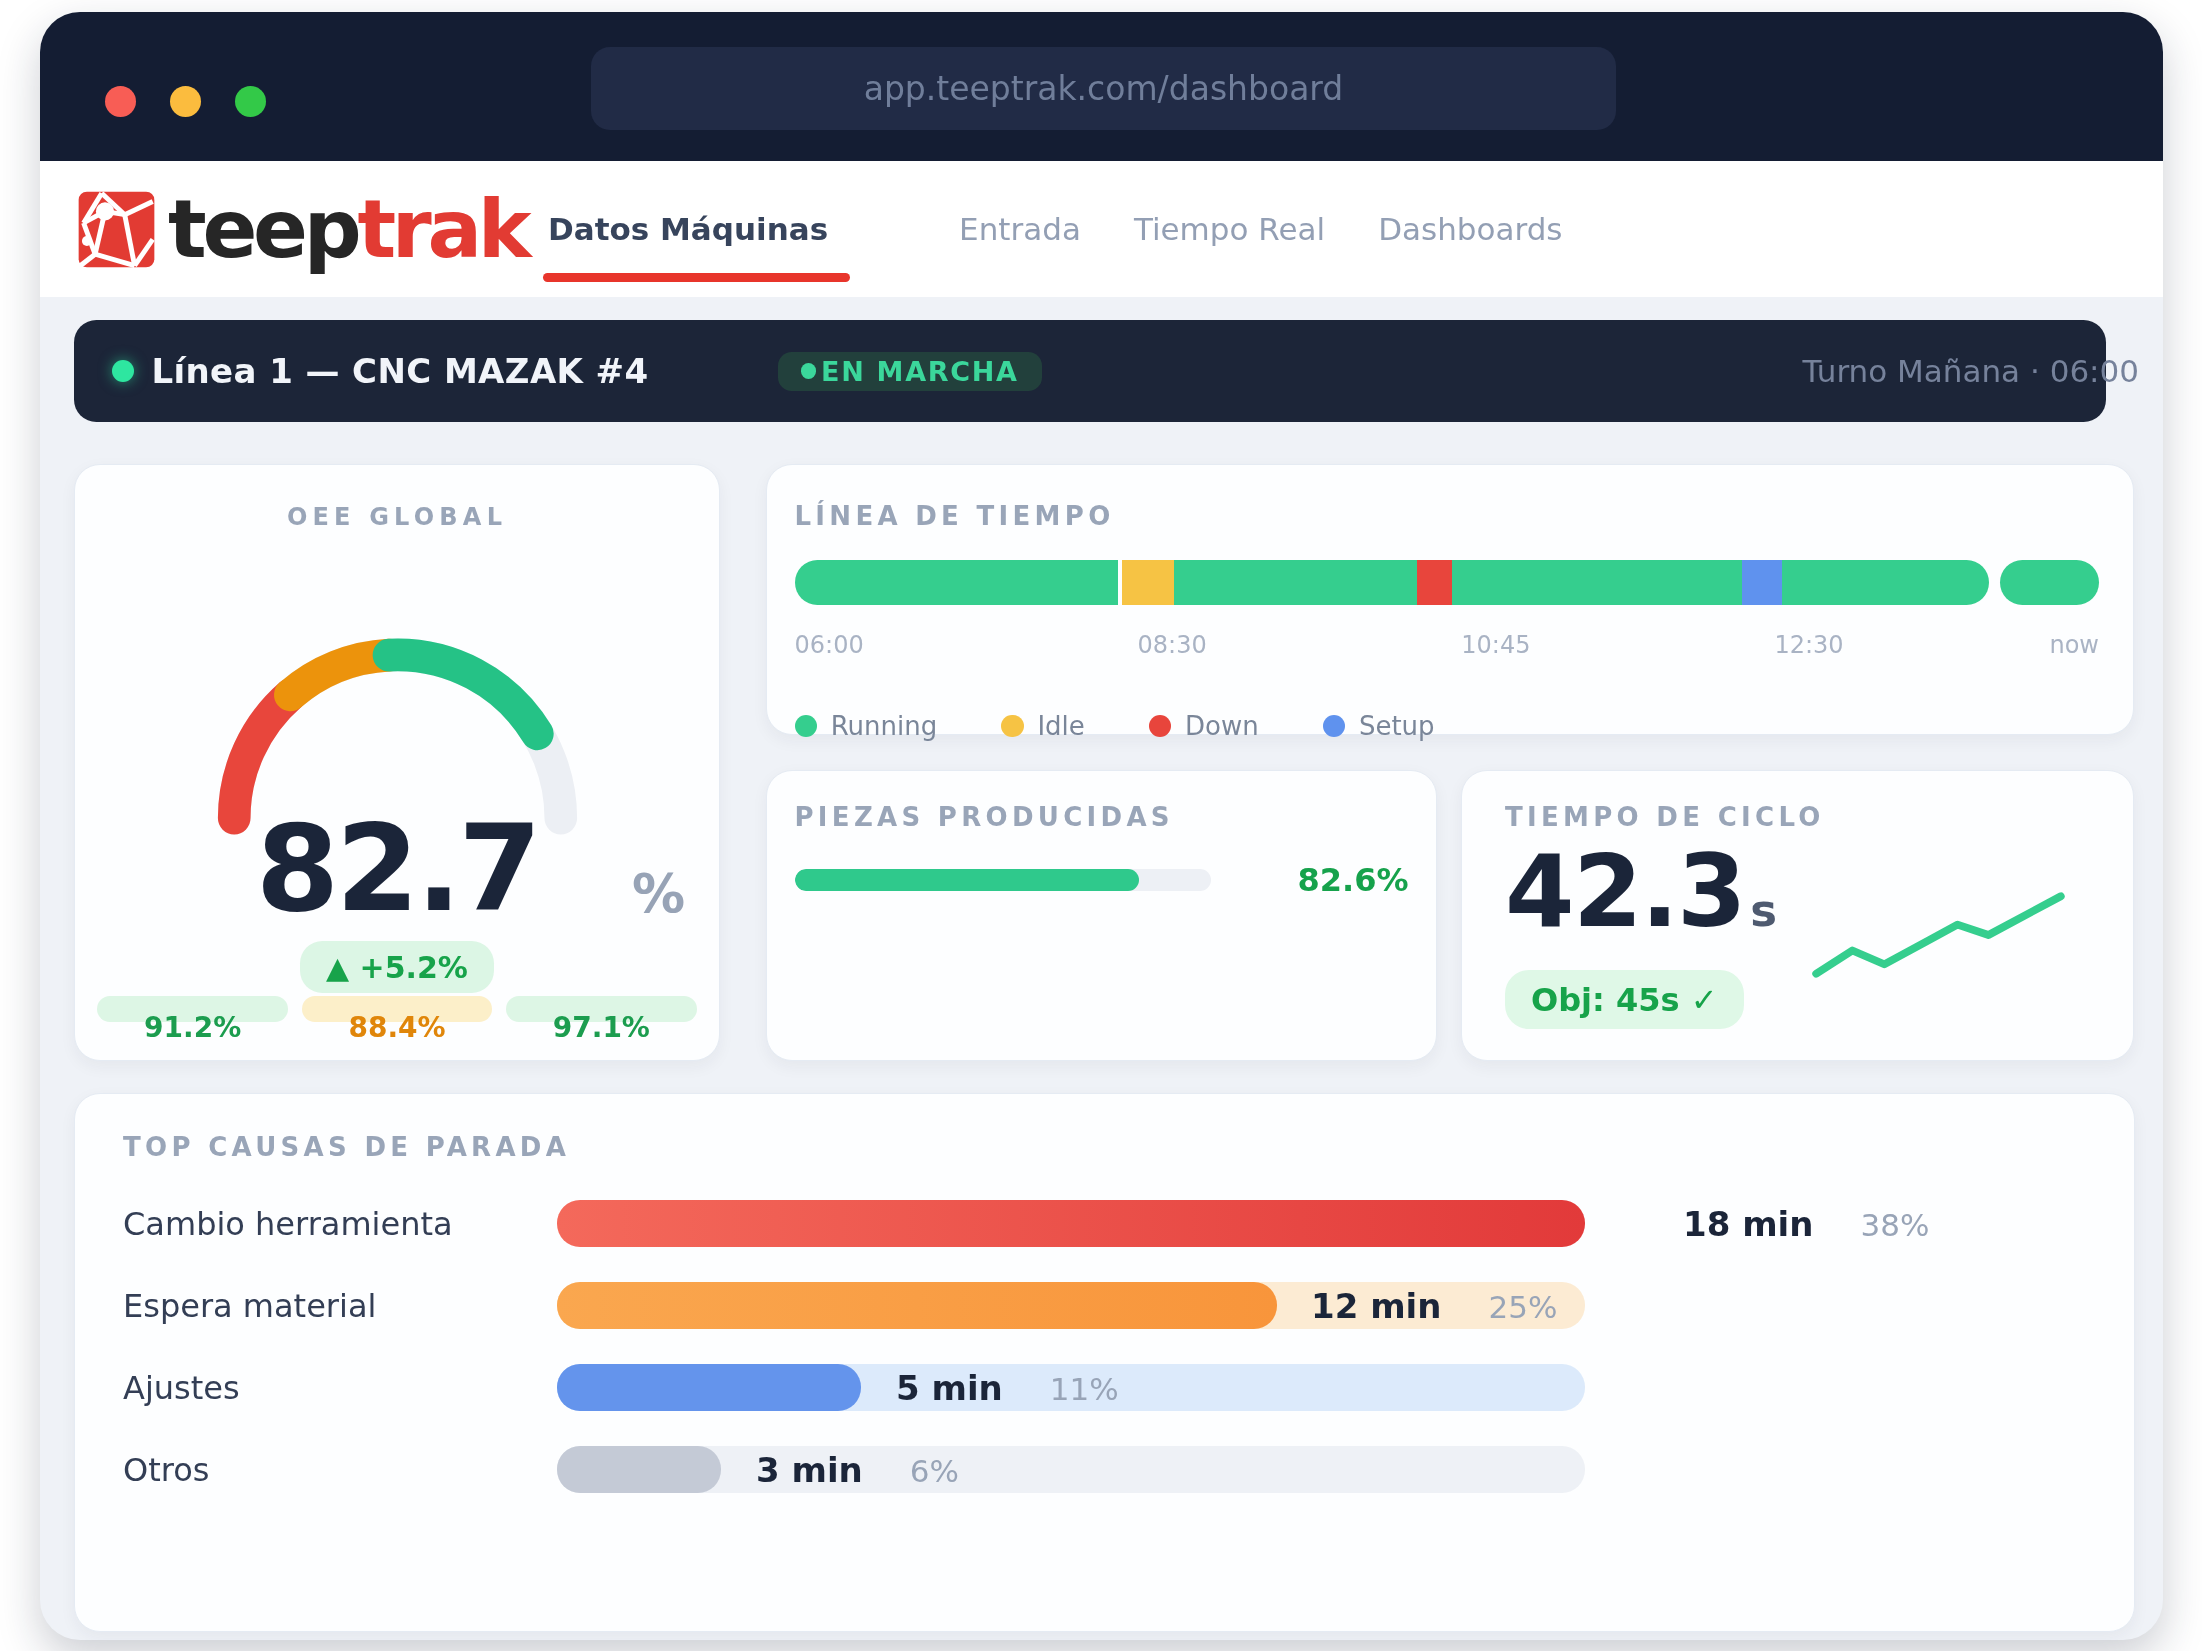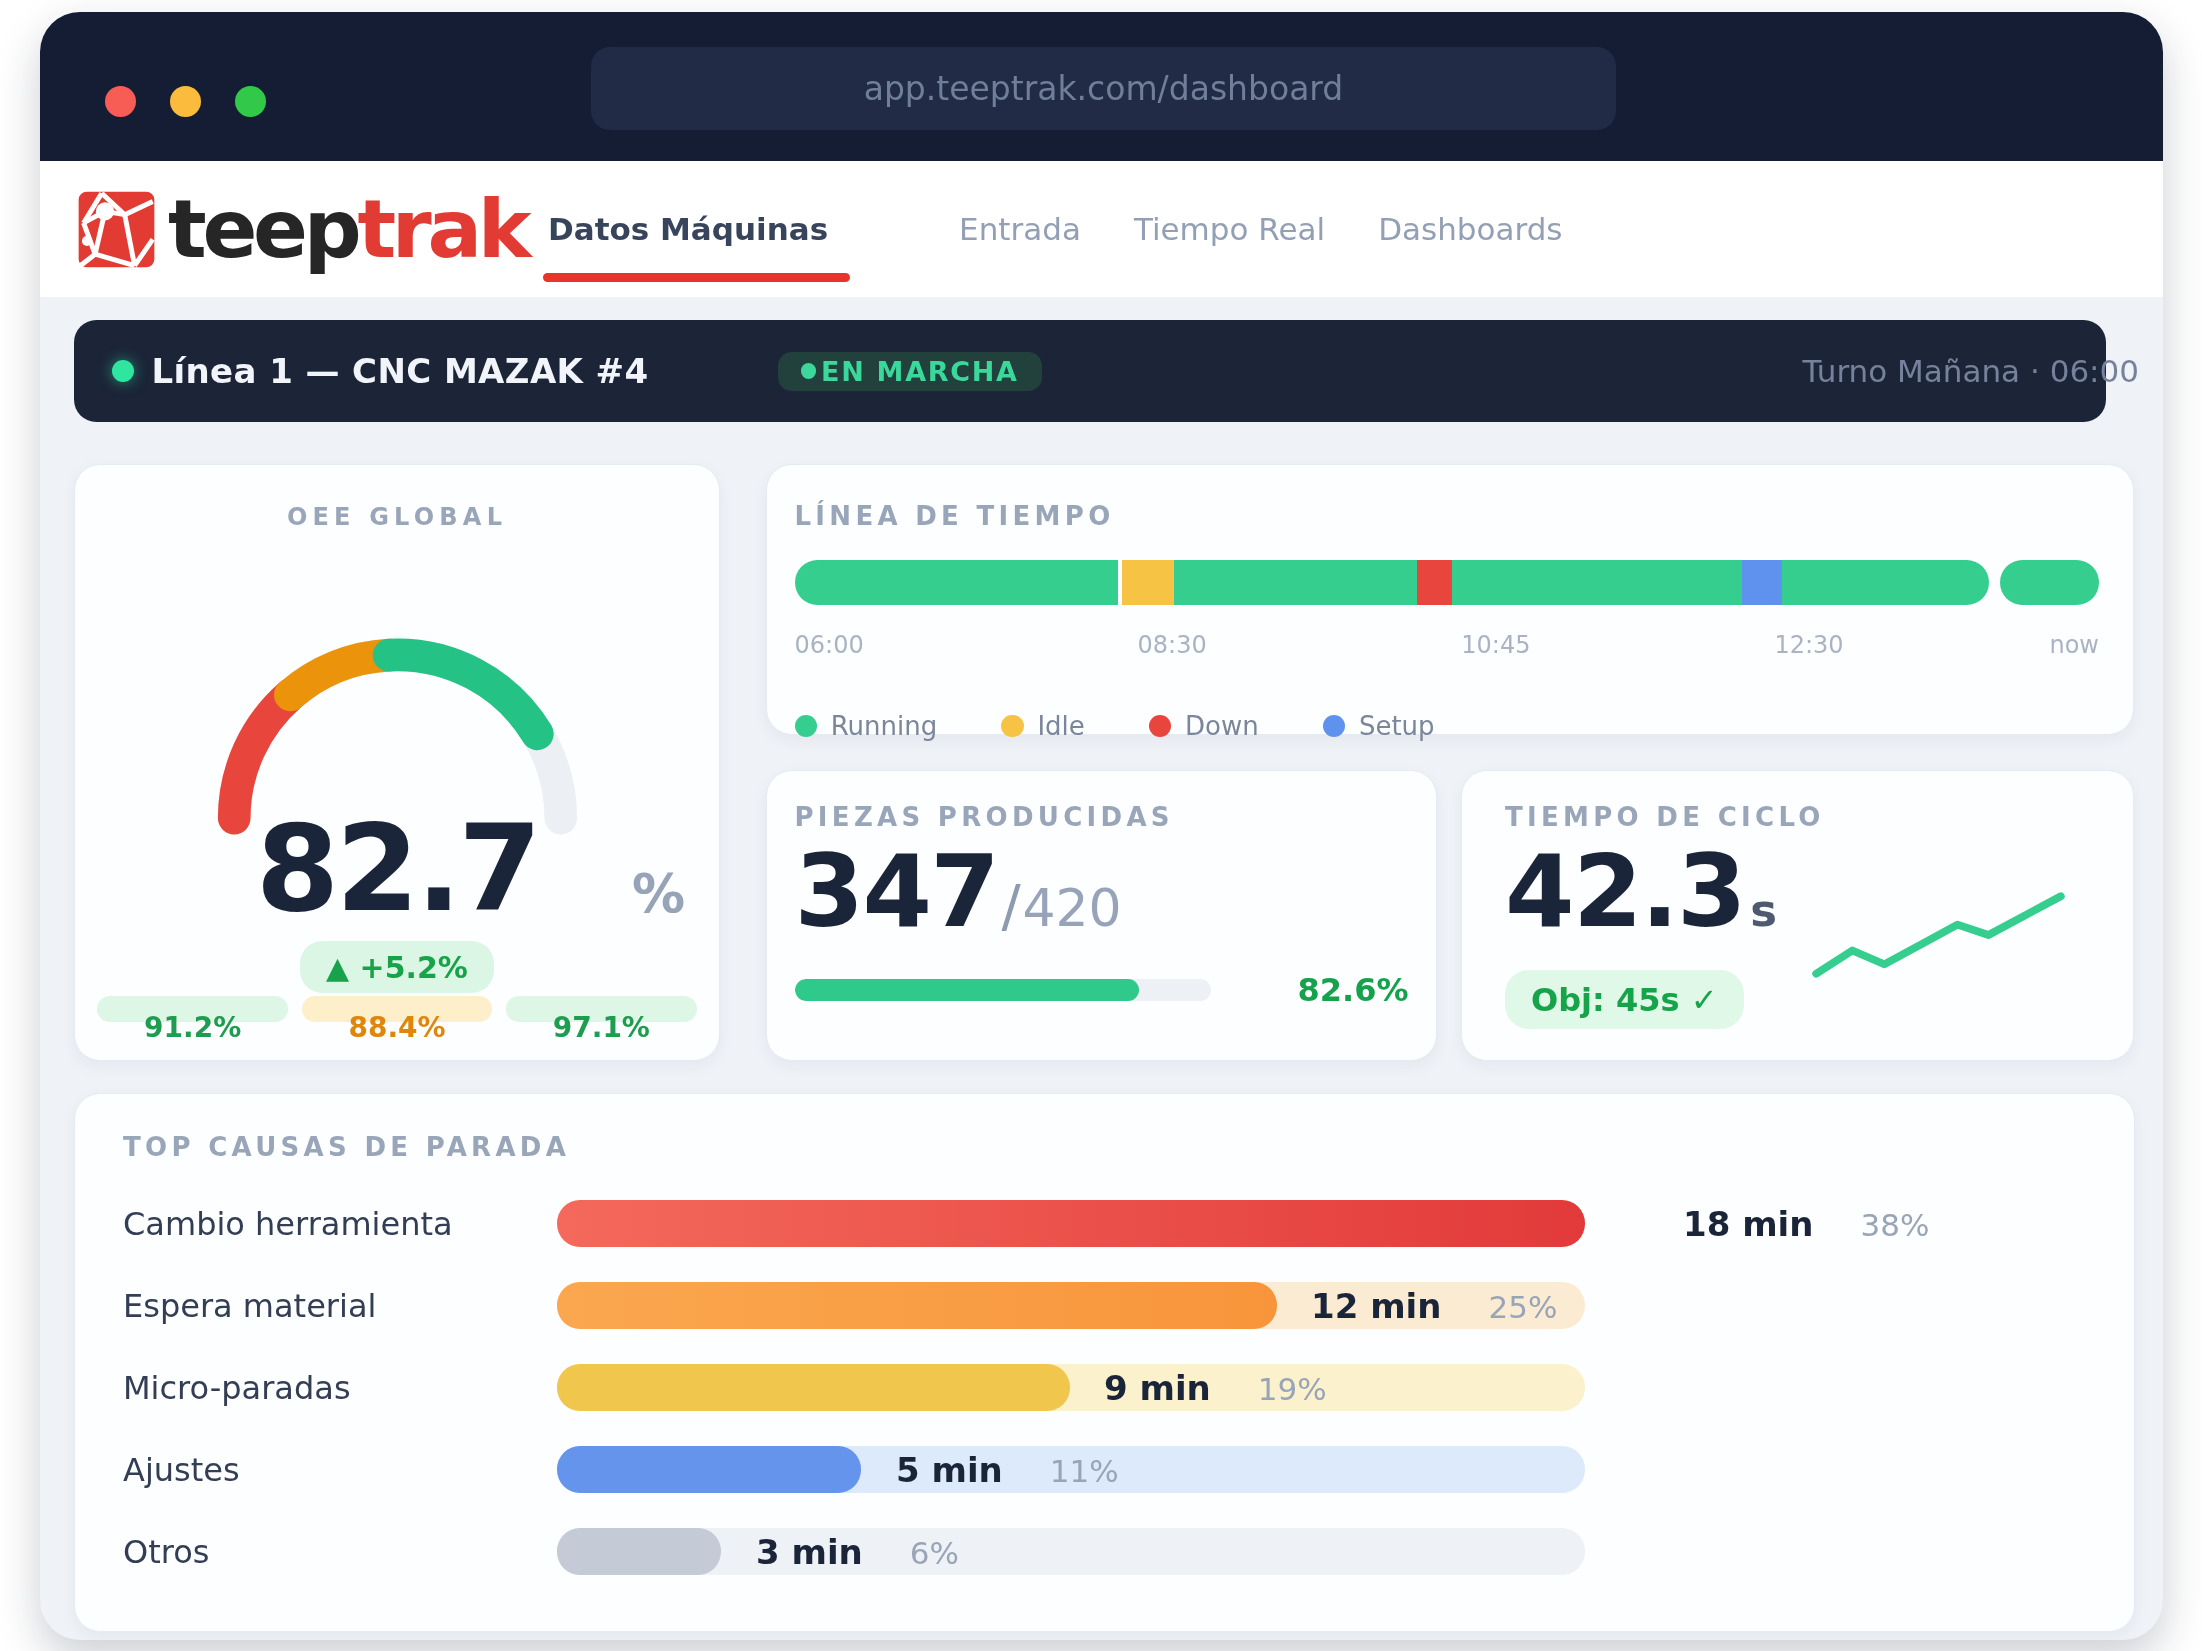--- a/index.html
+++ b/index.html
@@ -248,25 +248,20 @@
                 <span class="lg-dot" style="background: rgb(95, 146, 238);"></span>
                 <span class="lg-label">Setup</span>
               </div>
             </div>
         </div>
 
         <div class="row2">
 
           <div class="card card-piezas">
             <div class="card-title">PIEZAS PRODUCIDAS</div>
-            <div class="pz-numbers">
-              <span class="pz-value">347</span>
-              <span class="pz-slash">/</span>
-              <span class="pz-target">420</span>
-            </div>
             <div class="pz-barrow">
               <div class="pz-track" style="background: rgb(237, 240, 245);">
                 <div class="pz-fill" style="width: 82.6%; background: rgb(47, 201, 140);"></div>
               </div>
               <span class="pz-pct" style="color: rgb(22, 162, 76);">82.6%</span>
             </div>
           </div>
 
           <div class="card card-ciclo">
             <div class="card-title">TIEMPO DE CICLO</div>
@@ -302,31 +297,20 @@
             <div class="cs-bararea">
               <div class="cs-track" style="background: rgb(252, 235, 211);"></div>
               <div class="cs-fill" style="width: 70%; background: linear-gradient(90deg, rgb(250, 167, 79), rgb(248, 149, 59));"></div>
               <div class="cs-labels" style="left: 754px;">
                 <span class="cs-value">12 min</span>
                 <span class="cs-pct">25%</span>
               </div>
             </div>
           </div>
           <div class="cs-row">
-            <div class="cs-label">Micro-paradas</div>
-            <div class="cs-bararea">
-              <div class="cs-track" style="background: rgb(251, 242, 205);"></div>
-              <div class="cs-fill" style="width: 49.9%; background: rgb(240, 198, 77);"></div>
-              <div class="cs-labels" style="left: 547px;">
-                <span class="cs-value">9 min</span>
-                <span class="cs-pct">19%</span>
-              </div>
-            </div>
-          </div>
-          <div class="cs-row">
             <div class="cs-label">Ajustes</div>
             <div class="cs-bararea">
               <div class="cs-track" style="background: rgb(220, 234, 251);"></div>
               <div class="cs-fill" style="width: 29.6%; background: rgb(100, 148, 236);"></div>
               <div class="cs-labels" style="left: 339px;">
                 <span class="cs-value">5 min</span>
                 <span class="cs-pct">11%</span>
               </div>
             </div>
           </div>

